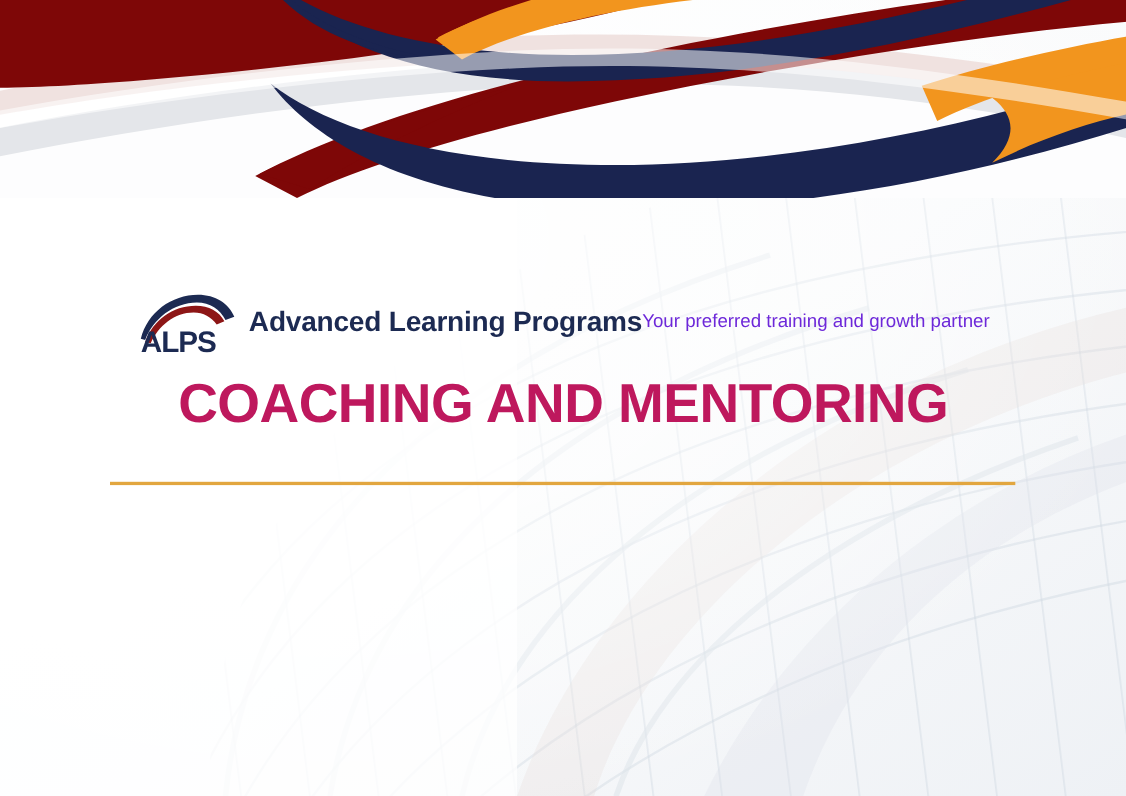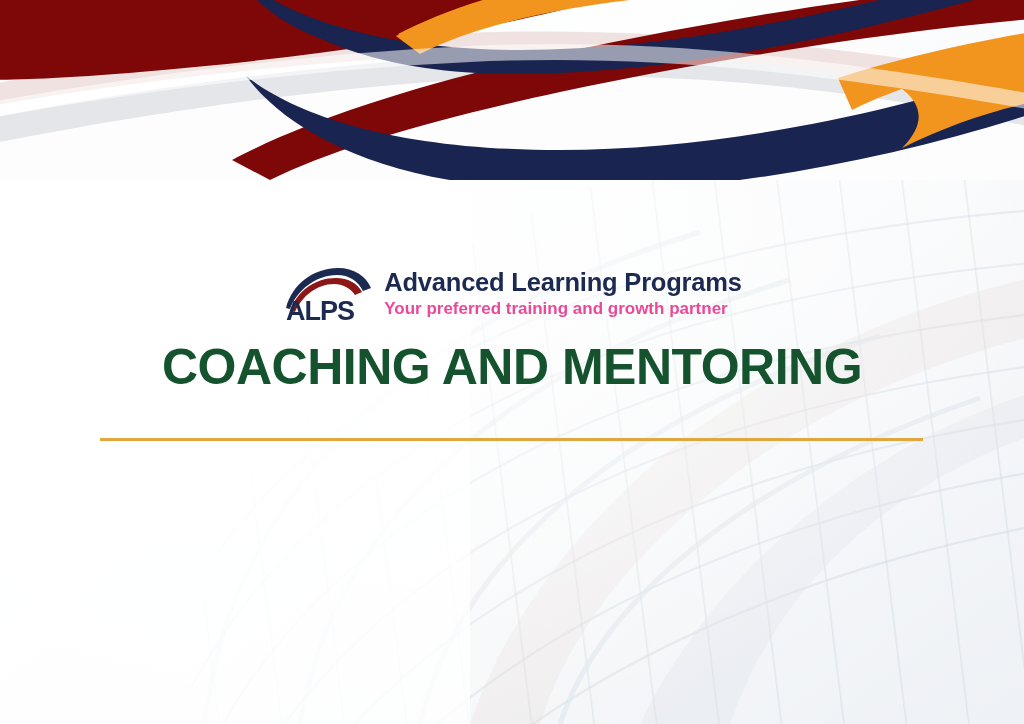--- a/index.html
+++ b/index.html
@@ -57,46 +57,46 @@
   }
   .logo-mark{
     width:92px; height:58px;
     flex:0 0 auto;
     position:relative;
   }
   .logo-mark svg{ display:block; width:92px; height:58px; }
 
   .logo-text{
     display:flex;
-    flex-direction:column;
+    flex-direction:row;
     justify-content:center;
     padding-top:2px;
   }
   .brand-name{
     font-size:25.5px;
     font-weight:700;
     letter-spacing:-0.2px;
     color:#1c2a52;
     line-height:1.08;
     white-space:nowrap;
   }
   .brand-tagline{
     font-size:17px;
-    font-weight:700;
-    color:#ec4899;
+    font-weight:400;
+    color:#6d28d9;
     line-height:1.15;
     margin-top:2px;
     white-space:nowrap;
   }
 
   
   .course-title{
     margin-top:16px;
     text-align:center;
-    color:#14532d;
+    color:#be185d;
     font-size:50px;
     font-weight:700;
     line-height:1.08;
     letter-spacing:-0.5px;
     text-transform:uppercase;
     max-width:900px;
   }
   .title-line{ display:block; white-space:nowrap; }
 
   

